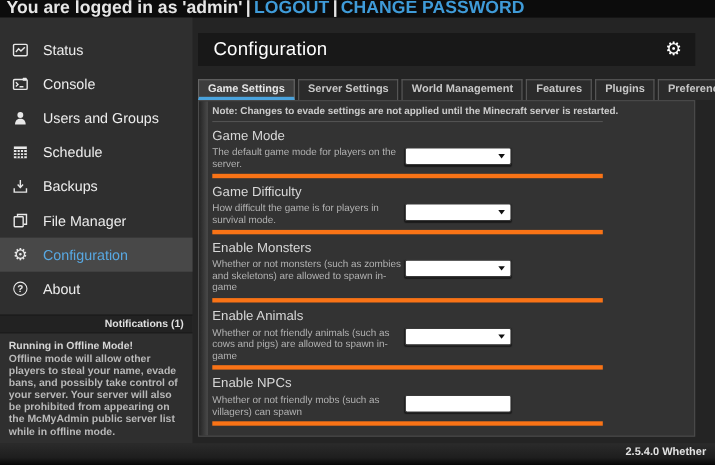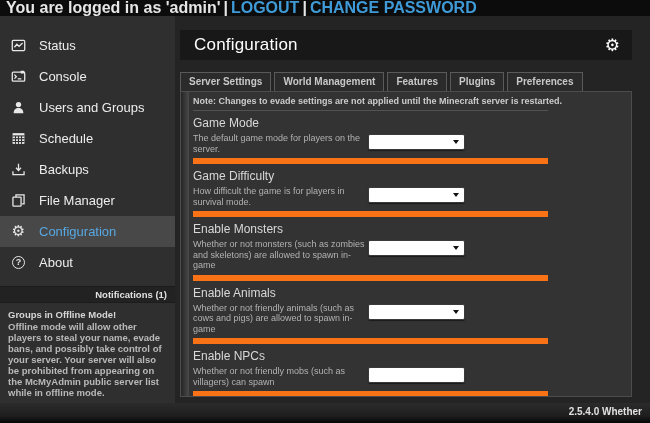--- a/index.html
+++ b/index.html
@@ -71,21 +71,21 @@
   }
   .groove {
     position:absolute; left:0; top:0; bottom:0; width:8px;
     background:linear-gradient(90deg,#252525,#4a4a4a);
   }
   .tc-inner { margin-left:12px; width:355px; }
   .note {
     font-size:9px; font-weight:bold; color:#cccccc; white-space:nowrap;
     padding:4px 0 4px; border-bottom:1px solid #525252;
   }
-  .row { padding:5px 0 4px; border-bottom:6px solid #f97316; }
+  .row { padding:5px 0 4px; border-bottom:4px solid #f97316; }
   .row h3 { font-size:12px; font-weight:400; color:#d8d8d8; margin-bottom:3px; }
   .row-body { display:flex; align-items:flex-start; }
   .desc { width:175px; flex:none; font-size:9px; font-weight:normal; color:#b2b2b2; line-height:10.5px; }
   .select {
     width:97px; height:16px; flex:none; position:relative;
     background:#ffffff; border:1px solid #3a3a3a; border-radius:2px;
     box-shadow:0 1px 1px rgba(0,0,0,0.5); cursor:pointer; margin-top:1px;
   }
   .sel-arrow {
     position:absolute; right:5px; top:5px; width:0; height:0;
@@ -201,33 +201,36 @@
       <div class="nav-item">
         <span class="ic">
             <span class="about-circle">?</span>
           </span>
         <span class="lbl">About</span>
       </div>
     </div>
 
     <div class="notif-header">Notifications (1)</div>
     <div class="notif-body">
-      <div class="notif-title">Groups in Offline Mode!</div>
+      <div class="notif-title">Running in Offline Mode!</div>
       <div class="notif-text">Offline mode will allow other players to steal your name, evade bans, and possibly take control of your server. Your server will also be prohibited from appearing on the McMyAdmin public server list while in offline mode.</div>
     </div>
   </div>
 
   <div class="main">
     <div class="panel-header">
       <span class="panel-title">Configuration</span>
       <span class="panel-gear">⚙</span>
     </div>
 
     <div class="tabs">
 
+        <div class="tab active">
+          <span>Game Settings</span>
+        </div>
 
         <div class="tab">
           <span>Server Settings</span>
         </div>
 
         <div class="tab">
           <span>World Management</span>
         </div>
 
         <div class="tab">

